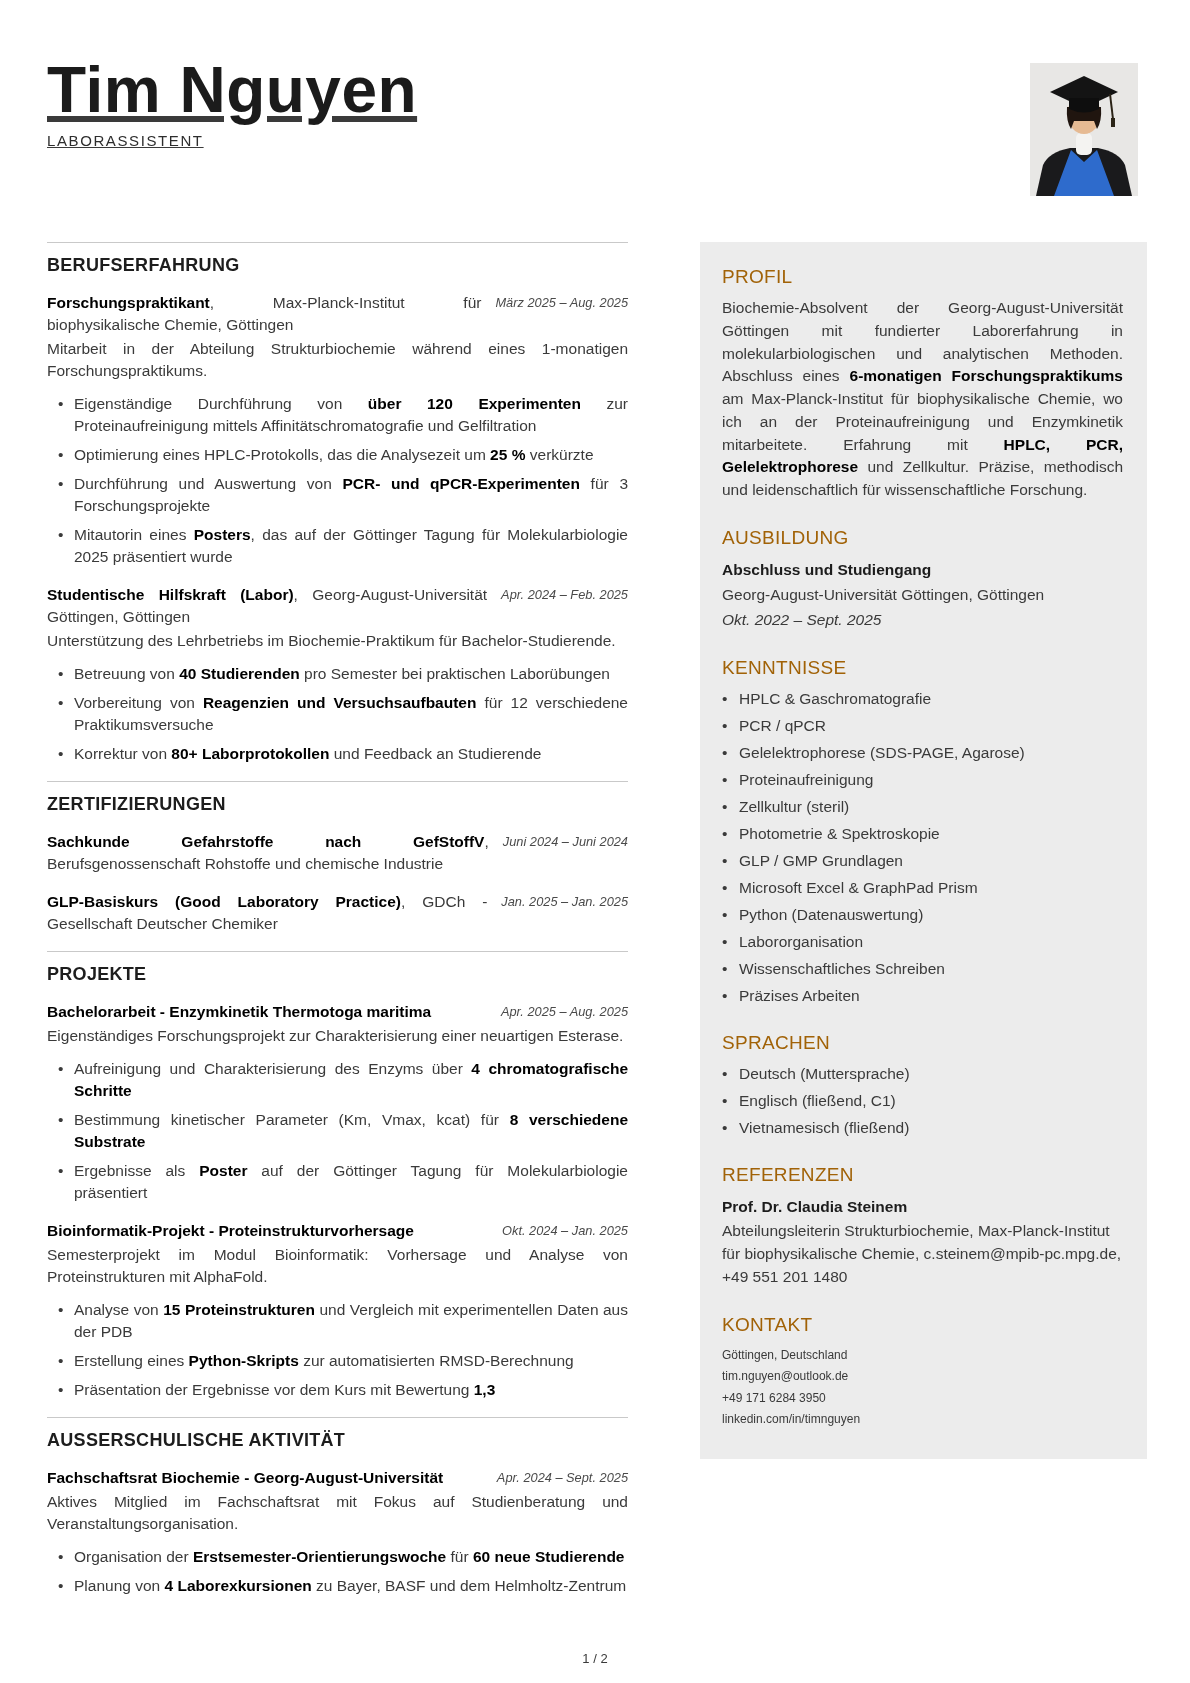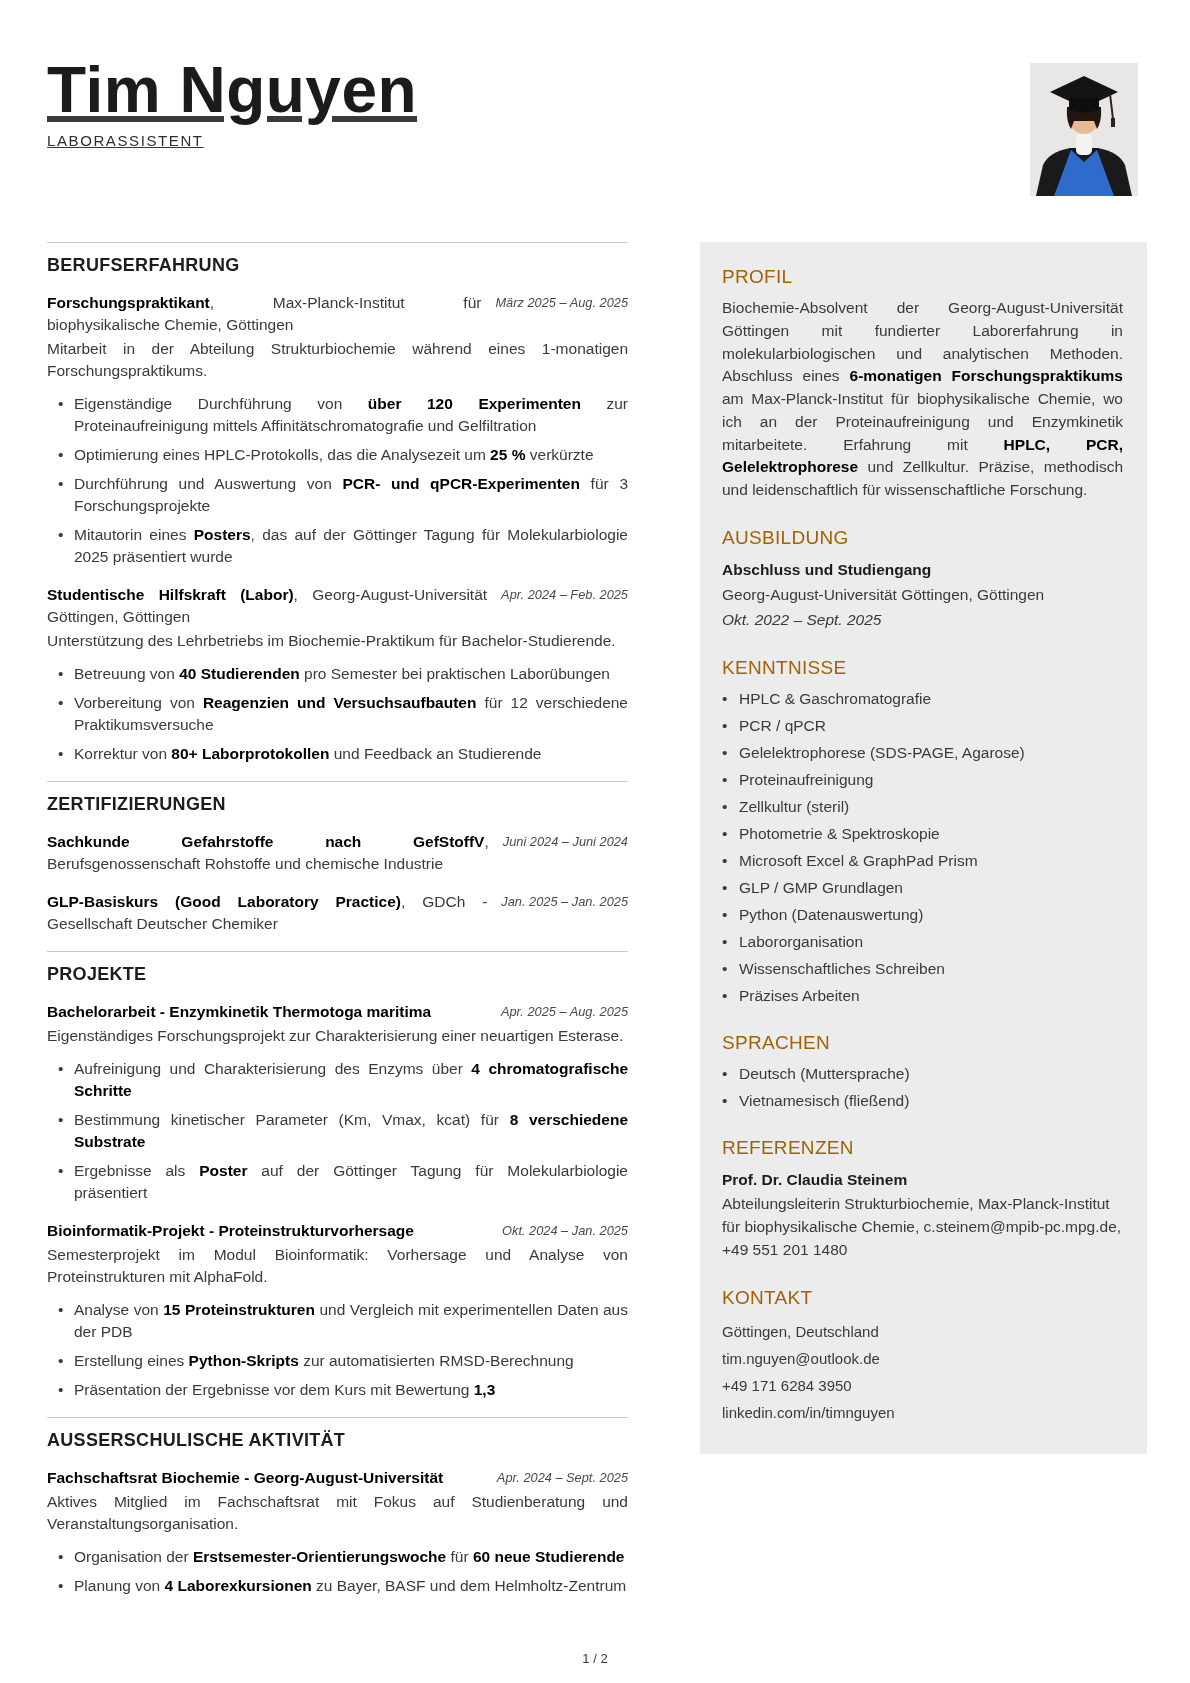--- a/index.html
+++ b/index.html
@@ -48,21 +48,21 @@
   .sb-heading.first { margin-top:0; }
   .para { font-size:15.5px; line-height:1.47; text-align:justify; }
   .sb-line { font-size:15.5px; line-height:1.6; }
   .sb-line.bold { font-weight:700; color:#1c1c1c; }
   .sb-line.italic { font-style:italic; }
   ul.sb-list { list-style:none; }
   ul.sb-list .li {
     position:relative; padding-left:17px; font-size:15.5px; line-height:1.42; margin-bottom:5px;
   }
   ul.sb-list .li::before { content:"•"; position:absolute; left:0; top:0; }
-  .contact-line { font-size:15px; line-height:1.8; }
+  .contact-line { font-size:12px; line-height:1.8; }
 
   
   .footer {
     position:absolute; bottom:17px; left:0; width:100%;
     text-align:center; font-size:13px; color:#3a3a3a;
   }
 </style>
 </head>
 <body>
 
@@ -203,31 +203,32 @@
       <div class="sb-line italic">Okt. 2022 – Sept. 2025</div>
 
       <div class="sb-heading">KENNTNISSE</div>
       <ul class="sb-list">
         <li class="li">HPLC &amp; Gaschromatografie</li>
         <li class="li">PCR / qPCR</li>
         <li class="li">Gelelektrophorese (SDS-PAGE, Agarose)</li>
         <li class="li">Proteinaufreinigung</li>
         <li class="li">Zellkultur (steril)</li>
         <li class="li">Photometrie &amp; Spektroskopie</li>
+        <li class="li">GLP / GMP Grundlagen</li>
         <li class="li">Microsoft Excel &amp; GraphPad Prism</li>
-        <li class="li">GLP / GMP Grundlagen</li>
         <li class="li">Python (Datenauswertung)</li>
         <li class="li">Labororganisation</li>
         <li class="li">Wissenschaftliches Schreiben</li>
         <li class="li">Präzises Arbeiten</li>
       </ul>
 
       <div class="sb-heading">SPRACHEN</div>
       <ul class="sb-list">
         <li class="li">Deutsch (Muttersprache)</li>
+        <li class="li">Englisch (fließend, C1)</li>
         <li class="li">Vietnamesisch (fließend)</li>
       </ul>
 
       <div class="sb-heading">REFERENZEN</div>
       <div class="sb-line bold">Prof. Dr. Claudia Steinem</div>
       <div class="para" style="text-align:left;">Abteilungsleiterin Strukturbiochemie, Max-Planck-Institut für biophysikalische Chemie, c.steinem@mpib-pc.mpg.de, +49 551 201 1480</div>
 
       <div class="sb-heading">KONTAKT</div>
       <div class="contact-line">Göttingen, Deutschland</div>
       <div class="contact-line">tim.nguyen@outlook.de</div>

